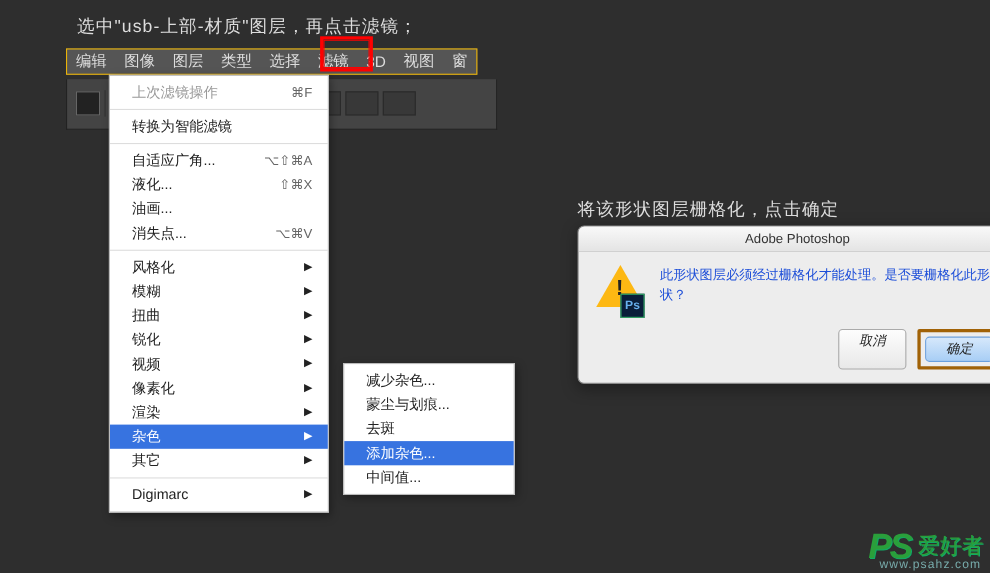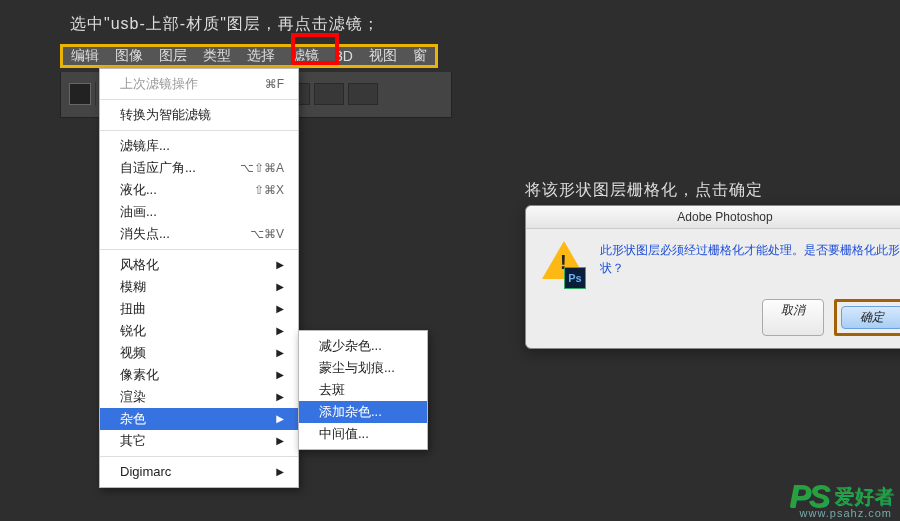--- a/index.html
+++ b/index.html
@@ -1,31 +1,31 @@
 <!DOCTYPE html>
 <html><head>
   <meta charset="utf-8">
   <style>
     * { margin:0; padding:0; box-sizing:border-box; }
     body { width:900px; height:521px; background:#2e2e2e; font-family:"Microsoft YaHei","SimSun",sans-serif; overflow:hidden; position:relative; font-size:13px; }
     .caption { color:#ddd; position:absolute; font-size:16px; letter-spacing:1px; }
     .cap1 { left:70px; top:14px; }
     .cap2 { left:525px; top:180px; }
-    .menubar { position:absolute; left:60px; top:44px; display:flex; align-items:center; background:#555; height:24px; border:3px solid #eab308; }
+    .menubar { position:absolute; left:60px; top:44px; display:flex; align-items:center; background:#555; height:24px; border:1px solid #eab308; }
     .menubar .mi { color:#ddd; padding:3px 8px; font-size:14px; }
     .hlbox { border:3px solid #f00; box-shadow:0 0 0 1px #f00 inset; }
     .hl-filter { position:absolute; left:291px; top:33px; width:48px; height:32px; z-index:20; }
     .optbar { position:absolute; left:60px; top:72px; height:46px; width:392px; background:#444; border:1px solid #222; border-top:none; }
     .optbar .inner { display:flex; align-items:center; gap:4px; padding:10px 8px; }
     .optbar .swatch { width:22px; height:22px; background:#222; border:1px solid #666; }
     .optbar .sep { width:1px; height:24px; background:#333; }
     .optbar .blk { width:30px; height:22px; background:#383838; border:1px solid #2a2a2a; }
     .menu { position:absolute; background:#fff; border:1px solid #bbb; box-shadow:2px 3px 8px rgba(0,0,0,.4); padding:4px 0; }
     .menu1 { left:99px; top:68px; width:200px; z-index:15; }
-    .menu2 { left:298px; top:330px; width:130px; z-index:16; }
+    .menu2 { left:312px; top:330px; width:156px; z-index:16; }
     .mrow { display:flex; justify-content:space-between; align-items:center; padding:2px 14px 2px 20px; font-size:13px; color:#222; line-height:18px; }
     .mrow.sel { background:#3773e0; color:#fff; }
     .mrow .sc { color:#666; font-size:12px; }
     .mrow .sub { font-size:10px; color:#222; }
     .mrow.sel .sub { color:#fff; }
     .msep { height:1px; background:#ddd; margin:4px 0; }
     .dialog { position:absolute; left:525px; top:205px; width:400px; background:#ededed; border:1px solid #888; border-radius:6px; box-shadow:0 4px 14px rgba(0,0,0,.35); }
     .dlg-title { text-align:center; font-size:12px; color:#333; padding:4px 0; background:linear-gradient(#f9f9f9,#e4e4e4); border-bottom:1px solid #ccc; border-radius:6px 6px 0 0; }
     .dlg-body { display:flex; padding:12px 14px 8px 14px; gap:10px; }
     .dlg-icon { width:50px; height:50px; position:relative; flex-shrink:0; }
@@ -82,23 +82,20 @@
 <div class="menu menu1">
   <div class="mrow" style="color:#999;">
     <span>上次滤镜操作</span>
     <span class="sc">⌘F</span>
   </div>
   <div class="msep"></div>
   <div class="mrow">
     <span>转换为智能滤镜</span>
   </div>
   <div class="msep"></div>
-  <div class="mrow">
-    <span>滤镜库...</span>
-  </div>
   <div class="mrow">
     <span>自适应广角...</span>
     <span class="sc">⌥⇧⌘A</span>
   </div>
   <div class="mrow">
     <span>液化...</span>
     <span class="sc">⇧⌘X</span>
   </div>
   <div class="mrow">
     <span>油画...</span>

